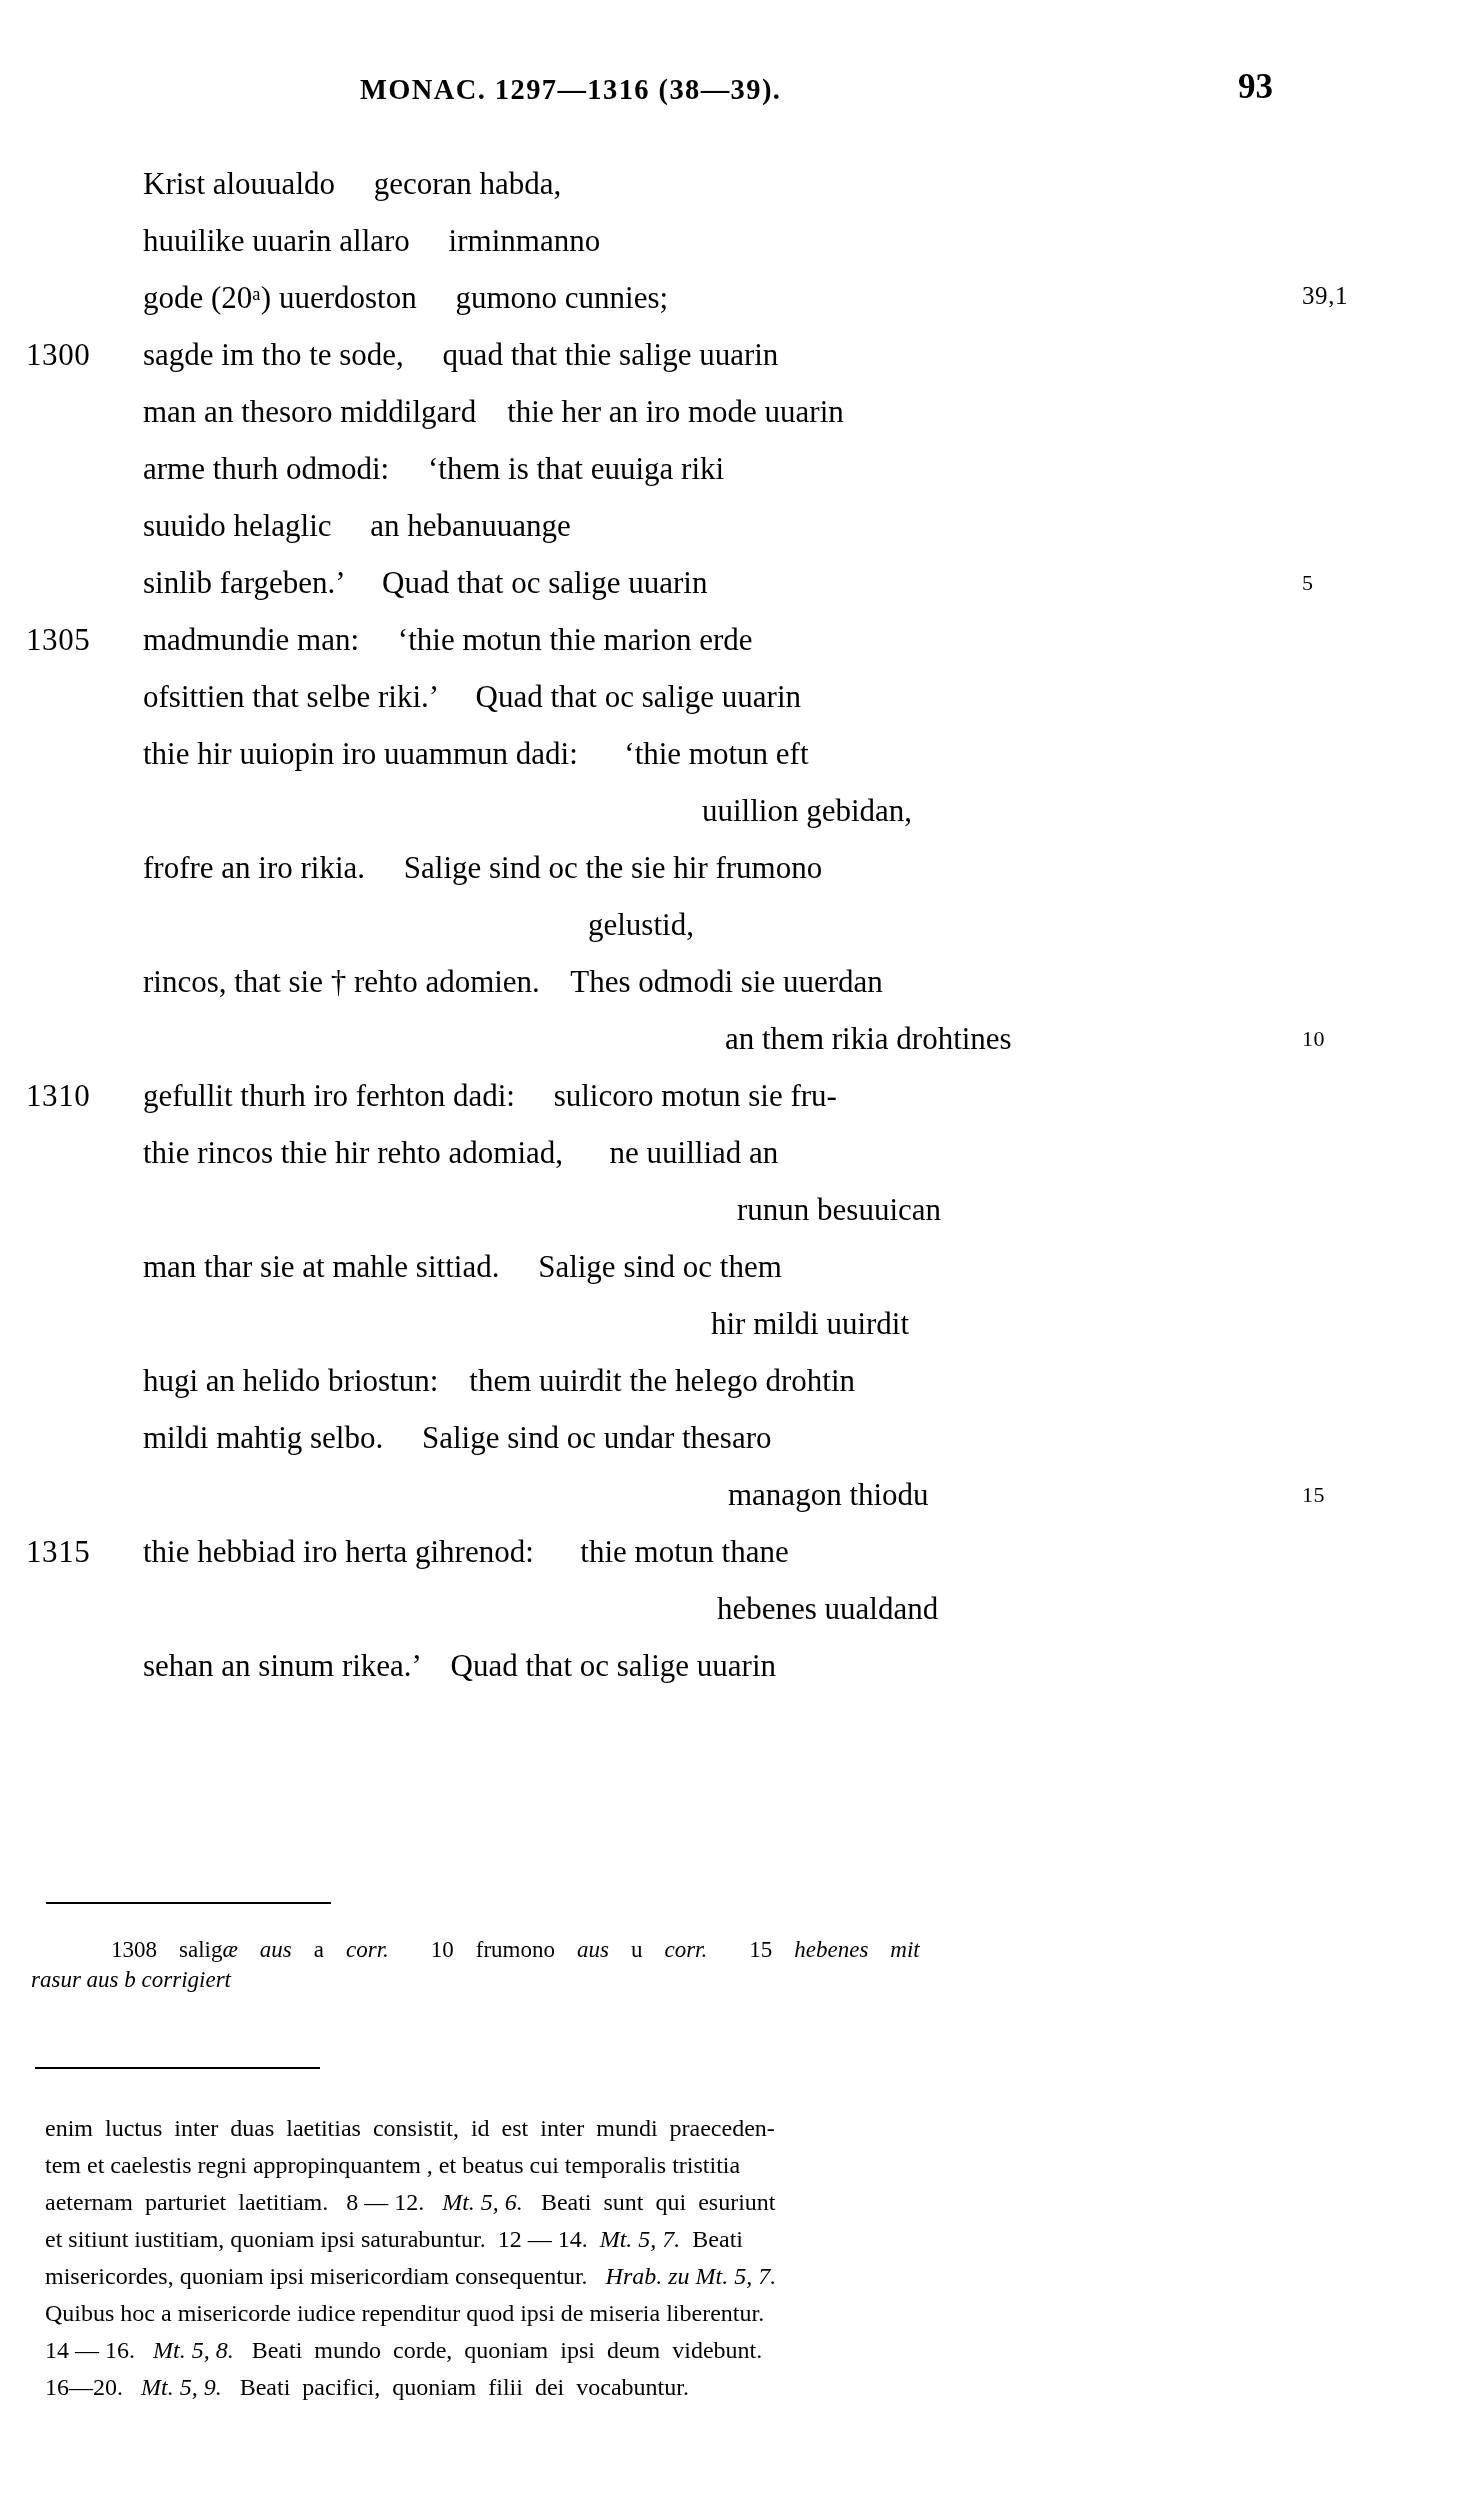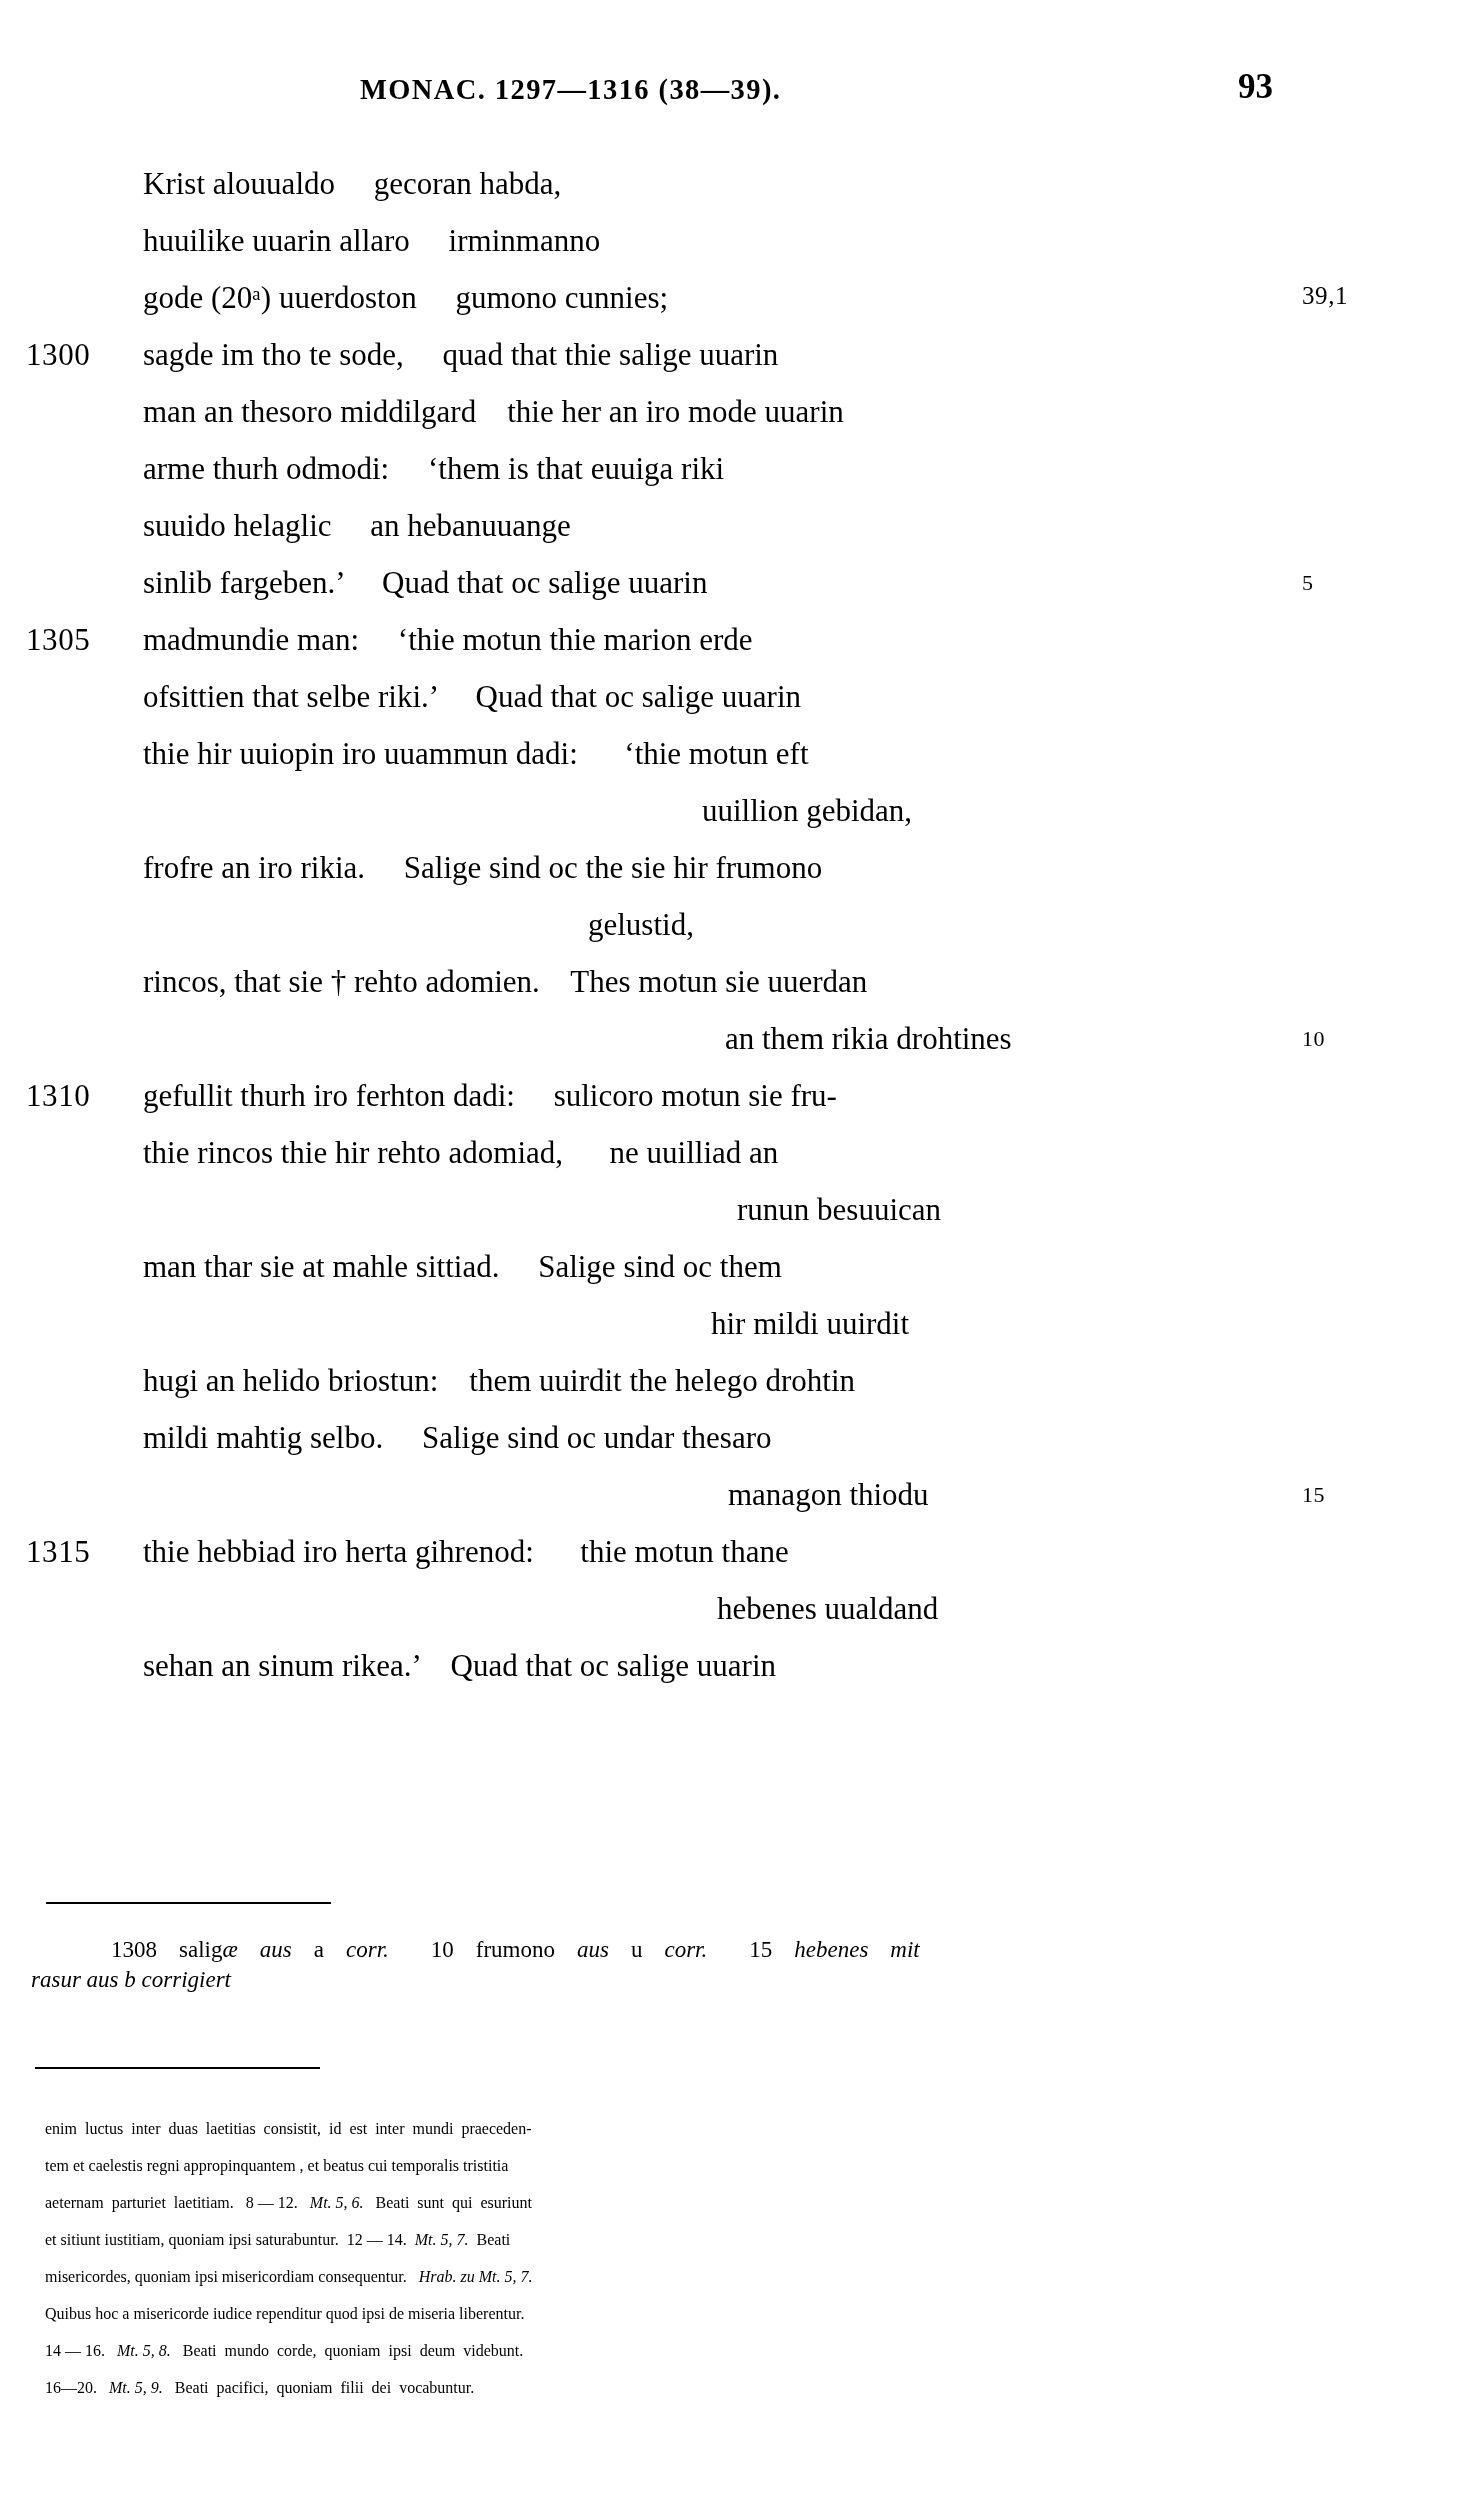--- a/index.html
+++ b/index.html
@@ -118,21 +118,21 @@
   .gap-sm { display: inline-block; width: 22px; }
   .gap-md { display: inline-block; width: 42px; }
   i.it { font-style: italic; }
 
   
   .commentary {
     position: absolute;
     left: 45px;
     top: 2110px;
     width: 1370px;
-    font-size: 16px;
+    font-size: 24px;
     line-height: 37px;
     white-space: pre;
   }
   .c-line { height: 37px; }
 </style>
 </head>
 <body>
 
 <div class="page">
 
@@ -149,21 +149,21 @@
       <div class="vline"><span class="vtext">man an thesoro middilgard    thie her an iro mode uuarin</span></div>
       <div class="vline"><span class="vtext">arme thurh odmodi:     ‘them is that euuiga riki</span></div>
       <div class="vline"><span class="vtext">suuido helaglic     an hebanuuange</span></div>
       <div class="vline"><span class="vtext">sinlib fargeben.’     Quad that oc salige uuarin</span><span class="vmargin">5</span></div>
       <div class="vline"><span class="vnum">1305</span><span class="vtext">madmundie man:     ‘thie motun thie marion erde</span></div>
       <div class="vline"><span class="vtext">ofsittien that selbe riki.’     Quad that oc salige uuarin</span></div>
       <div class="vline"><span class="vtext">thie hir uuiopin iro uuammun dadi:      ‘thie motun eft</span></div>
       <div class="vline"><span class="vtext ind1">uuillion gebidan,</span></div>
       <div class="vline"><span class="vtext">frofre an iro rikia.     Salige sind oc the sie hir frumono</span></div>
       <div class="vline"><span class="vtext ind2">gelustid,</span></div>
-      <div class="vline"><span class="vtext">rincos, that sie † rehto adomien.    Thes motun sie uuerdan</span></div>
+      <div class="vline"><span class="vtext">rincos, that sie † rehto adomien.    Thes odmodi sie uuerdan</span></div>
       <div class="vline"><span class="vtext ind3">an them rikia drohtines</span><span class="vmargin">10</span></div>
       <div class="vline"><span class="vnum">1310</span><span class="vtext">gefullit thurh iro ferhton dadi:     sulicoro motun sie fru-</span></div>
       <div class="vline"><span class="vtext">thie rincos thie hir rehto adomiad,      ne uuilliad an</span></div>
       <div class="vline"><span class="vtext ind5">runun besuuican</span></div>
       <div class="vline"><span class="vtext">man thar sie at mahle sittiad.     Salige sind oc them</span></div>
       <div class="vline"><span class="vtext ind6">hir mildi uuirdit</span></div>
       <div class="vline"><span class="vtext">hugi an helido briostun:    them uuirdit the helego drohtin</span></div>
       <div class="vline"><span class="vtext">mildi mahtig selbo.     Salige sind oc undar thesaro</span></div>
       <div class="vline"><span class="vtext ind9">managon thiodu</span><span class="vmargin">15</span></div>
       <div class="vline"><span class="vnum">1315</span><span class="vtext">thie hebbiad iro herta gihrenod:      thie motun thane</span></div>

